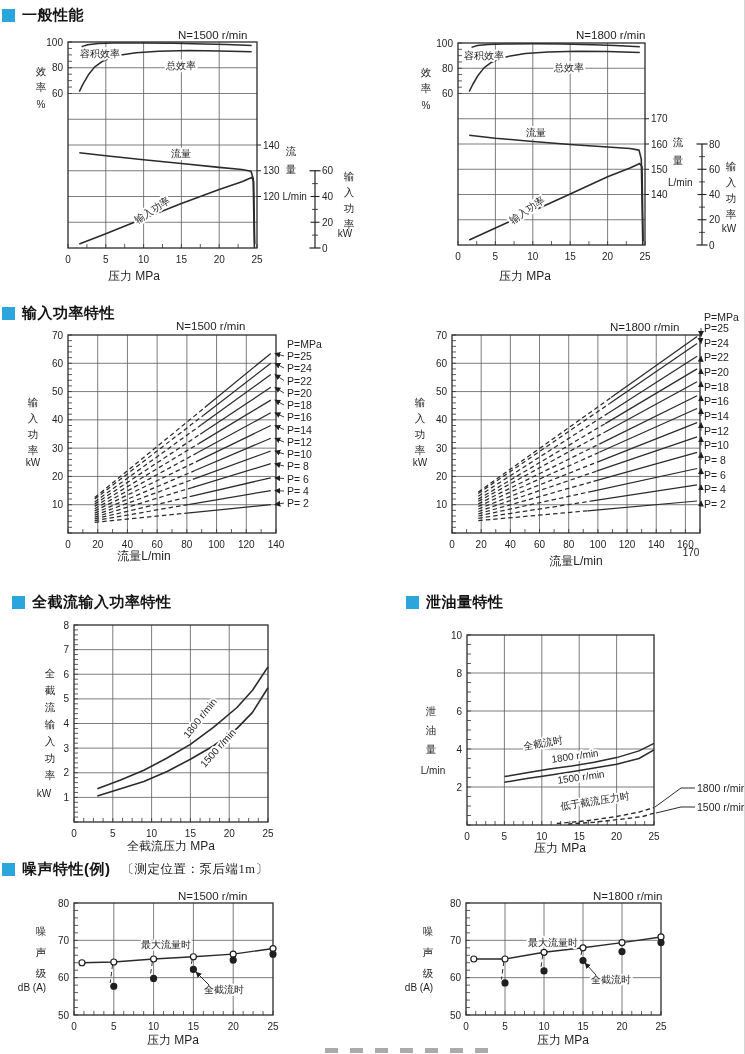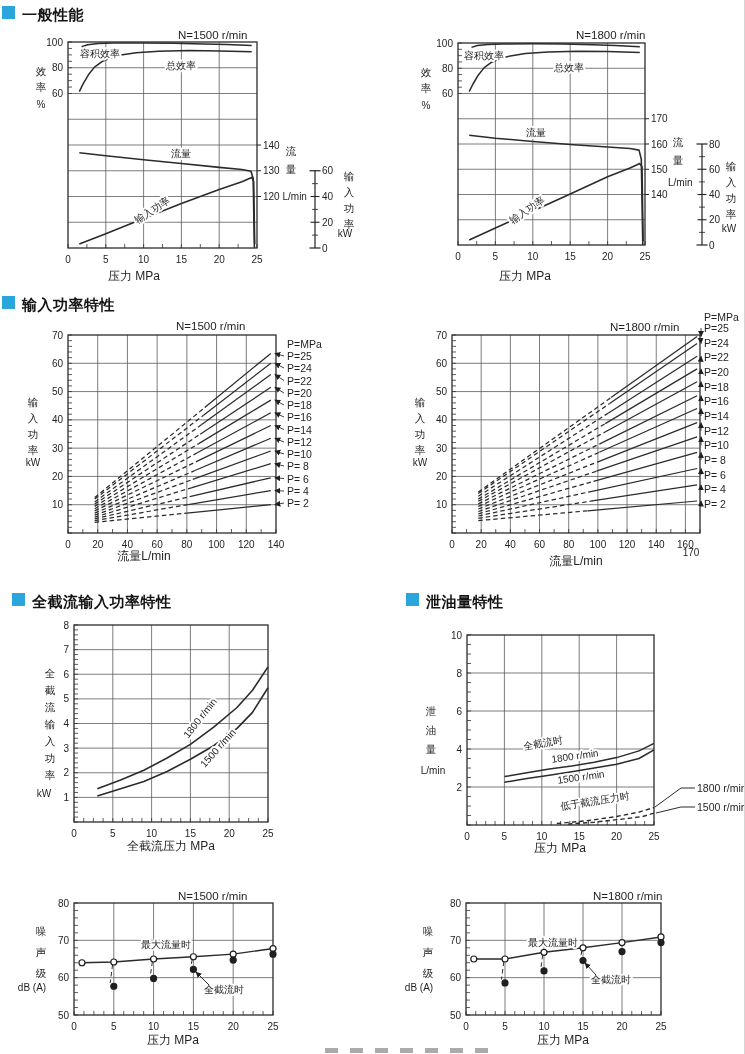--- a/index.html
+++ b/index.html
@@ -1,21 +1,21 @@
 <!DOCTYPE html>
 <html><head>
 <meta charset="utf-8">
 <style>
   html,body{margin:0;padding:0;background:#fff;}
   .page{position:relative;width:745px;height:1054px;background:#ffffff;overflow:hidden;
         font-family:"Liberation Sans","DejaVu Sans",sans-serif;color:#1f1f1f;}
-  .sec{position:absolute;display:flex;align-items:flex-start;gap:7px;font-weight:bold;
+  .sec{position:absolute;display:flex;align-items:center;gap:7px;font-weight:bold;
        font-size:15px;color:#141414;letter-spacing:0.5px;}
   .sq{display:inline-block;width:13px;height:13px;background:#2ba6dc;flex:0 0 auto;}
-  .s1{left:2px;top:6px}.s2{left:2px;top:296px}.s3{left:12px;top:593px}
+  .s1{left:2px;top:6px}.s2{left:2px;top:304px}.s3{left:12px;top:593px}
   .s4{left:406px;top:593px}.s5{left:2px;top:860px}
   .suffix{font-weight:normal;font-size:12.5px;margin-left:4px;color:#222;
           font-family:"Liberation Serif","DejaVu Serif",serif;}
   .note{position:absolute;left:230px;top:561px;font-size:12.5px;color:#242424;
         font-family:"Liberation Serif","DejaVu Serif",serif;letter-spacing:0.5px;}
   .chart{position:absolute;}
   .chart svg{display:block;}
   .edge{position:absolute;right:0;top:0;width:1px;height:100%;background:#d5d5d5;}
   #strip{position:absolute;white-space:nowrap;}
 </style>
@@ -31,20 +31,25 @@
     <span class="sq" style="background: rgb(43, 166, 220);"></span>
     <span>输入功率特性</span>
   </div>
   <div class="sec s3">
     <span class="sq" style="background: rgb(43, 166, 220);"></span>
     <span>全截流输入功率特性</span>
   </div>
   <div class="sec s4">
     <span class="sq" style="background: rgb(43, 166, 220);"></span>
     <span>泄油量特性</span>
+  </div>
+  <div class="sec s5">
+    <span class="sq" style="background: rgb(43, 166, 220);"></span>
+    <span>噪声特性(例)</span>
+    <span class="suffix">〔测定位置：泵后端1m〕</span>
   </div>
 
   <div class="chart" style="left: 0px; top: 26px; width: 373px; height: 262px;">
       <svg width="373" height="262" viewBox="0 0 373 262">
         <defs>
           <marker id="ah0" markerWidth="8" markerHeight="8" refX="5.5" refY="3" orient="auto" markerUnits="userSpaceOnUse">
             <path d="M0,0L6,3L0,6Z" fill="#1f1f1f"></path>
           </marker>
         </defs>
         <g>

